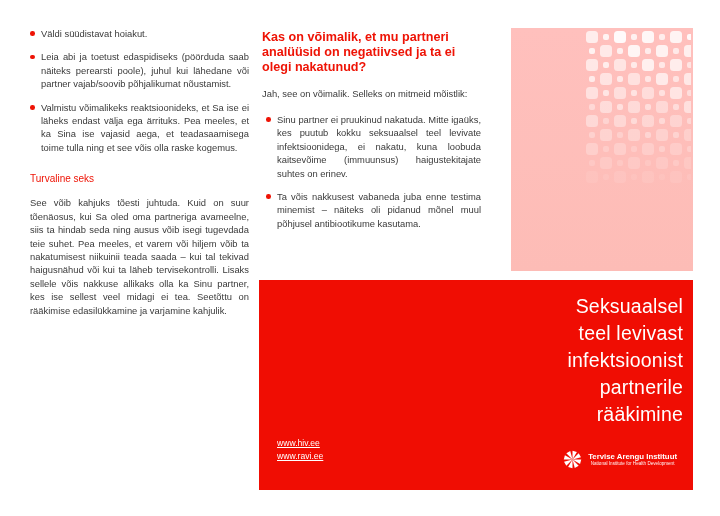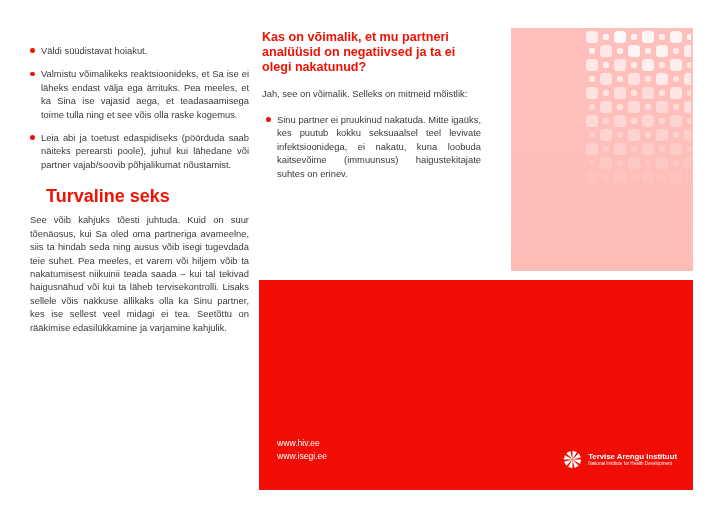--- a/index.html
+++ b/index.html
@@ -7,43 +7,43 @@
     position: relative;
     width: 720px; height: 516px;
     background: var(--page-bg, #ffffff);
     font-family: "Liberation Sans", sans-serif;
     color: var(--body-text, #3a3a3a);
     overflow: hidden;
   }
 
   
   .col { position: absolute; width: 219px; }
-  .col-left { left: 30px; top: 44px; }
+  .col-left { left: 30px; top: 27px; }
   .col-mid  { left: 262px; top: 30px; }
 
   .body-text, .bullet-text {
     font-size: 9.4px; line-height: 13.4px;
     text-align: justify;
     margin: 0;
   }
   .bullet-item { position: relative; margin-bottom: 10px; }
   .col-left .bullet-item { padding-left: 11px; }
   .col-mid  .bullet-item { padding-left: 15px; }
   .col-mid  .bullet-item .dot { left: 4px; }
   .dot {
     position: absolute; left: 0px; top: 4.4px;
     width: 4.6px; height: 4.6px; border-radius: 50%;
     background: var(--heading-red, #ee1305);
   }
 
   .section-heading {
     color: var(--heading-red, #ee1305);
-    font-weight: bold;
-    font-size: 18px; line-height: 16.2px;
-    margin: 17px 0 9px 16px;
+    font-weight: normal;
+    font-size: 10px; line-height: 16.2px;
+    margin: 17px 0 9px 0;
     max-width: 207px;
   }
   .mid-heading {
     color: var(--heading-red, #ee1305);
     font-weight: bold;
     font-size: 12.6px; line-height: 15.2px;
     margin: 0 0 11px 0;
     max-width: 200px;
   }
   .intro-text { margin-bottom: 13px; text-align: left; }
@@ -74,61 +74,65 @@
   .cover-title {
     position: absolute; top: 13px; right: 10px;
     font-size: 19.5px; line-height: 27px;
     font-weight: 400;
     text-align: right;
     white-space: pre-line;
     letter-spacing: 0.2px;
   }
   .cover-urls {
     position: absolute; left: 18px; bottom: 27px;
-    font-size: 8.6px; line-height: 13px;
+    font-size: 8.6px; line-height: 13px; text-decoration: underline;
   }
   .logo {
     position: absolute; right: 16px; bottom: 20px;
-    display: flex; align-items: center; gap: 5px;
+    display: flex; align-items: center; gap: 5px; text-align: center;
   }
   .logo-icon { width: 21px; height: 21px; display: block; }
   .logo-text-name { font-size: 7.8px; font-weight: bold; line-height: 9px; }
   .logo-text-sub  { font-size: 4.6px; line-height: 6px; opacity: 0.95; }
 </style>
 </head>
 <body>
 
 <div class="page">
 
   <div class="col col-left">
     <div class="bullet-item">
       <span class="dot"></span>
       <p class="bullet-text">Väldi süüdistavat hoiakut.</p>
     </div>
     <div class="bullet-item">
       <span class="dot"></span>
+      <p class="bullet-text">Leia abi ja toetust edaspidiseks (pöörduda saab näiteks perearsti poole), juhul kui lähedane või partner vajab/soovib põhjalikumat nõustamist.</p>
+    </div>
+    <div class="bullet-item">
+      <span class="dot"></span>
       <p class="bullet-text">Valmistu võimalikeks reaktsioonideks, et Sa ise ei läheks endast välja ega ärrituks. Pea meeles, et ka Sina ise vajasid aega, et teadasaamisega toime tulla ning et see võis olla raske kogemus.</p>
-    </div>
-    <div class="bullet-item">
-      <span class="dot"></span>
-      <p class="bullet-text">Leia abi ja toetust edaspidiseks (pöörduda saab näiteks perearsti poole), juhul kui lähedane või partner vajab/soovib põhjalikumat nõustamist.</p>
     </div>
 
     <h3 class="section-heading">Turvaline seks</h3>
 
     <p class="body-text">See võib kahjuks tõesti juhtuda. Kuid on suur tõenäosus, kui Sa oled oma partneriga avameelne, siis ta hindab seda ning ausus võib isegi tugevdada teie suhet. Pea meeles, et varem või hiljem võib ta nakatumisest niikuinii teada saada – kui tal tekivad haigusnähud või kui ta läheb tervisekontrolli. Lisaks sellele võis nakkuse allikaks olla ka Sinu partner, kes ise sellest veel midagi ei tea. Seetõttu on rääkimise edasilükkamine ja varjamine kahjulik.</p>
   </div>
 
   <div class="col col-mid">
     <h3 class="mid-heading">Kas on võimalik, et mu partneri analüüsid on negatiivsed ja ta ei olegi nakatunud?</h3>
     <p class="body-text intro-text">Jah, see on võimalik. Selleks on mitmeid mõistlik:</p>
 
     <div class="bullet-item">
       <span class="dot"></span>
       <p class="bullet-text">Sinu partner ei pruukinud nakatuda. Mitte igaüks, kes puutub kokku seksuaalsel teel levivate infektsioonidega, ei nakatu, kuna loobuda kaitsevõime (immuunsus) haigustekitajate suhtes on erinev.</p>
+    </div>
+    <div class="bullet-item">
+      <span class="dot"></span>
+      <p class="bullet-text">Ta võis nakkusest vabaneda juba enne testima minemist – näiteks oli pidanud mõnel muul põhjusel antibiootikume kasutama.</p>
     </div>
   </div>
 
   <div class="pink-panel">
     <div class="squares-pattern">
         <div class="sq" style="left: 0.75px; top: 0.75px; width: 12.5px; height: 12.5px; border-radius: 3.5px; opacity: 0.718;"></div>
         <div class="sq" style="left: 17.75px; top: 3.75px; width: 6.5px; height: 6.5px; border-radius: 2px; opacity: 0.819;"></div>
         <div class="sq" style="left: 28.75px; top: 0.75px; width: 12.5px; height: 12.5px; border-radius: 3.5px; opacity: 0.92;"></div>
         <div class="sq" style="left: 45.75px; top: 3.75px; width: 6.5px; height: 6.5px; border-radius: 2px; opacity: 0.768;"></div>
         <div class="sq" style="left: 56.75px; top: 0.75px; width: 12.5px; height: 12.5px; border-radius: 3.5px; opacity: 0.869;"></div>
@@ -212,24 +216,29 @@
         <div class="sq" style="left: 28.75px; top: 140.75px; width: 12.5px; height: 12.5px; border-radius: 3.5px; opacity: 0.1;"></div>
         <div class="sq" style="left: 45.75px; top: 143.75px; width: 6.5px; height: 6.5px; border-radius: 2px; opacity: 0.083;"></div>
         <div class="sq" style="left: 56.75px; top: 140.75px; width: 12.5px; height: 12.5px; border-radius: 3.5px; opacity: 0.094;"></div>
         <div class="sq" style="left: 73.75px; top: 143.75px; width: 6.5px; height: 6.5px; border-radius: 2px; opacity: 0.078;"></div>
         <div class="sq" style="left: 84.75px; top: 140.75px; width: 12.5px; height: 12.5px; border-radius: 3.5px; opacity: 0.089;"></div>
         <div class="sq" style="left: 101.75px; top: 143.75px; width: 6.5px; height: 6.5px; border-radius: 2px; opacity: 0.1;"></div>
       </div>
   </div>
 
   <div class="red-block">
+    <div class="cover-title">Seksuaalsel
+teel levivast
+infektsioonist
+partnerile
+rääkimine</div>
 
     <div class="cover-urls">
       <div>www.hiv.ee</div>
-      <div>www.isegi.ee</div>
+      <div>www.ravi.ee</div>
     </div>
 
     <div class="logo">
       <svg class="logo-icon" viewBox="0 0 24 24" xmlns="http://www.w3.org/2000/svg">
         <g fill="#ffffff">
           <polygon points="12,12 22,12 20.66,17"></polygon>
           <polygon points="12,12 19.07,19.07 14.59,21.66"></polygon>
           <polygon points="12,12 12,22 7,20.66"></polygon>
           <polygon points="12,12 4.93,19.07 2.34,14.59"></polygon>
           <polygon points="12,12 2,12 3.34,7"></polygon>

